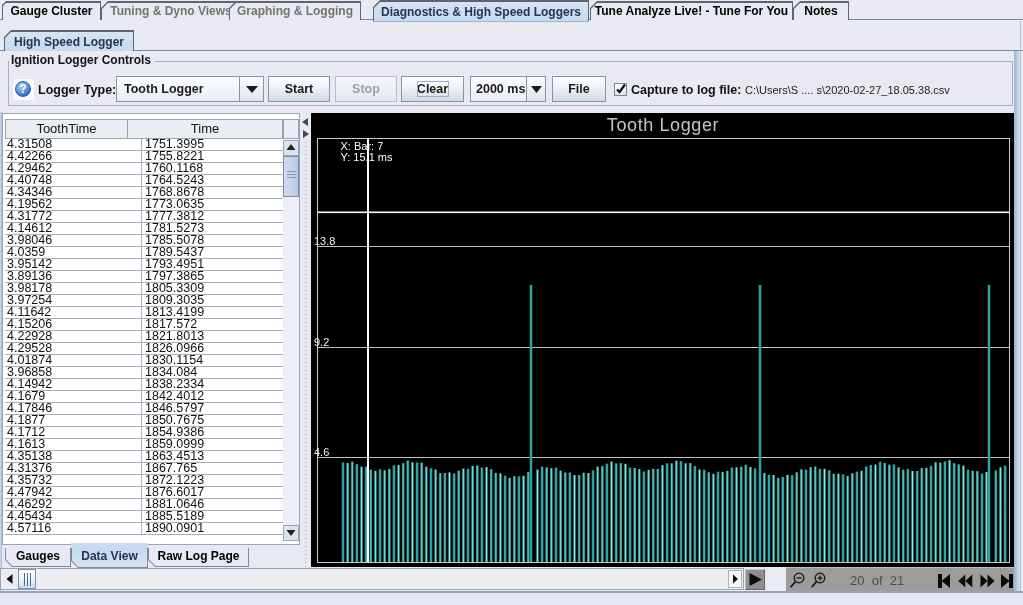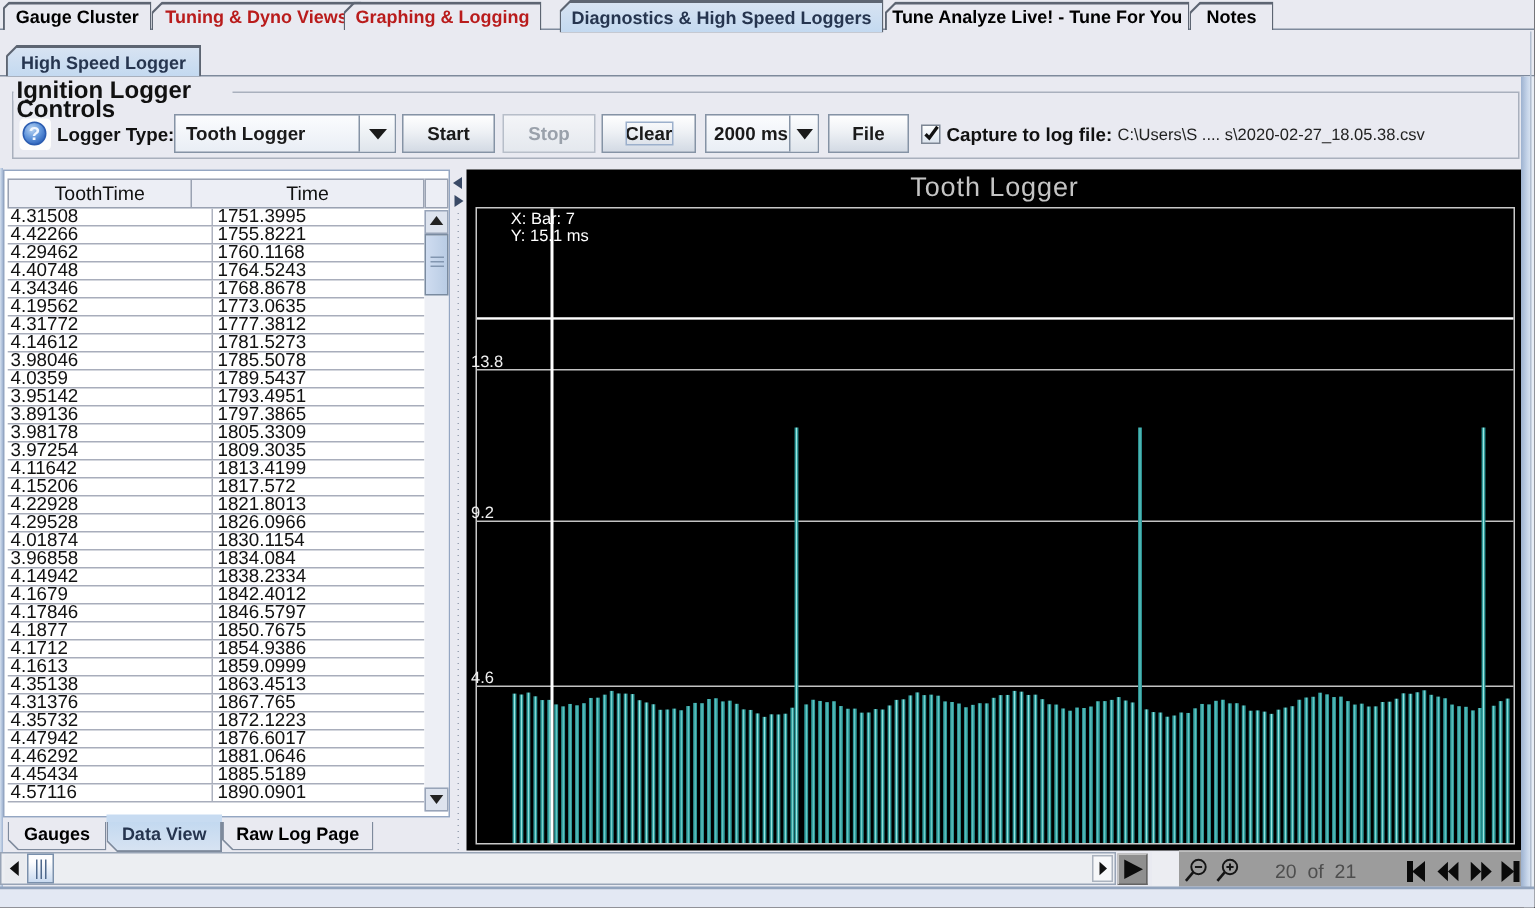--- a/index.html
+++ b/index.html
@@ -2,21 +2,21 @@
 <html><head><meta charset="utf-8">
 <style>
 * { margin:0; padding:0; box-sizing:border-box; }
 html,body { width:1023px; height:605px; overflow:hidden; }
 body { font-family:"Liberation Sans", sans-serif; background:#e9eaf1; position:relative; }
 .abs { position:absolute; }
 .tabO { position:absolute; top:1px; height:19px; background:#5d6572; clip-path:polygon(7px 0,100% 0,100% 100%,0 100%,0 7px); }
 .tabI { position:absolute; left:1px; top:1.5px; right:1px; bottom:0; background:#e9eaf1; clip-path:polygon(6.5px 0,100% 0,100% 100%,0 100%,0 6.5px); font-weight:bold; font-size:12px; text-align:center; line-height:16px; color:#000; }
 .tabsel { top:0; height:21.5px; }
 .tabsel .tabI { background:linear-gradient(#d7e3f2,#c3d9f0); color:#26354f; line-height:21px; }
-.gray { color:#b91c1c; }
+.gray { color:#737373; }
 .btn { position:absolute; top:76px; height:26px; border:1px solid #8593a5; background:linear-gradient(#ffffff,#eef1f5 45%,#d3dae4); font-weight:bold; font-size:12.5px; color:#1a1a1a; text-align:center; line-height:24px; }
 .btn.dis { color:#9aa1ab; border-color:#b7bec9; background:linear-gradient(#f4f5f8,#e4e8ee); }
 .tr { height:12px; border-bottom:1px solid #a8adbb; display:flex; font-size:12.5px; line-height:11.5px; }
 .tr .c1 { width:137px; border-right:1px solid #adb2bf; padding-left:2px; }
 .tr .c2 { flex:1; padding-left:3px; }
 .btab { position:absolute; top:548px; height:19px; background:#7e8a9c; clip-path:polygon(0 0,100% 0,100% 100%,7px 100%,0 calc(100% - 7px)); }
 .btabI { position:absolute; left:1px; top:0; right:1px; bottom:1px; background:#e9eaf1; clip-path:polygon(0 0,100% 0,100% 100%,6.5px 100%,0 calc(100% - 6.5px)); font-weight:bold; font-size:12px; text-align:center; line-height:17px; color:#000; }
 </style></head>
 <body>
 
@@ -42,21 +42,21 @@
 
 <div class="abs" style="left:0;top:50px;width:1023px;height:1px;background:#7e8a9c;"></div>
 <div class="tabO tabsel" style="left:4px;top:30px;width:130px;height:21px;">
     <div class="tabI">High Speed Logger</div>
   </div>
 <div class="abs" style="left:1016px;top:51px;width:7px;height:554px;background:#e8edf5;"></div>
 <div class="abs" style="left:1014px;top:51px;width:7px;height:541px;background:linear-gradient(90deg,#9db2d0,#c6d5ea 60%,#dde7f3);"></div>
 <div class="abs" style="left:1019.5px;top:21px;width:1px;height:571px;background:#b2bed0;"></div>
 
 <div class="abs" style="left:8px;top:61px;width:1005px;height:45px;border:1px solid #a9b0bd;"></div>
-<div class="abs" style="left:9px;top:54px;width:146px;height:13px;background:#e9eaf1;font-weight:bold;font-size:16px;color:#111;line-height:13px;padding-left:2px;">Ignition Logger Controls</div>
+<div class="abs" style="left:9px;top:54px;width:146px;height:13px;background:#e9eaf1;font-weight:bold;font-size:12px;color:#111;line-height:13px;padding-left:2px;">Ignition Logger Controls</div>
 
 <div class="abs" style="left:13px;top:79px;width:21px;height:21px;background:#fdfdfd;border-radius:3px;"></div>
 <div class="abs" style="left:15px;top:81px;width:16px;height:16px;border-radius:50%;background:radial-gradient(circle at 38% 30%,#b9d4f2,#6397dc 45%,#2e64bc 80%,#1e4fa4);border:1px solid #2b5cb0;color:#f2f7ff;font-weight:bold;font-size:12.5px;text-align:center;line-height:15px;">?</div>
 
 <div class="abs" style="left:38px;top:83px;font-weight:bold;font-size:12.5px;color:#111;">Logger Type:</div>
 
 <div class="abs" style="left:116px;top:76px;width:148px;height:26px;border:1px solid #8593a5;background:linear-gradient(#fbfcfe,#e9eef5);">
   <div class="abs" style="left:4px;top:3px;width:116px;height:18px;font-weight:bold;font-size:12.5px;line-height:18px;color:#1a1a1a;padding-left:3px;white-space:nowrap;">Tooth Logger</div>
   <div class="abs" style="right:0;top:0;width:24px;height:24px;border-left:1px solid #8593a5;background:linear-gradient(#fcfdfe,#dfe5ec);">
     <svg width="24" height="24">

